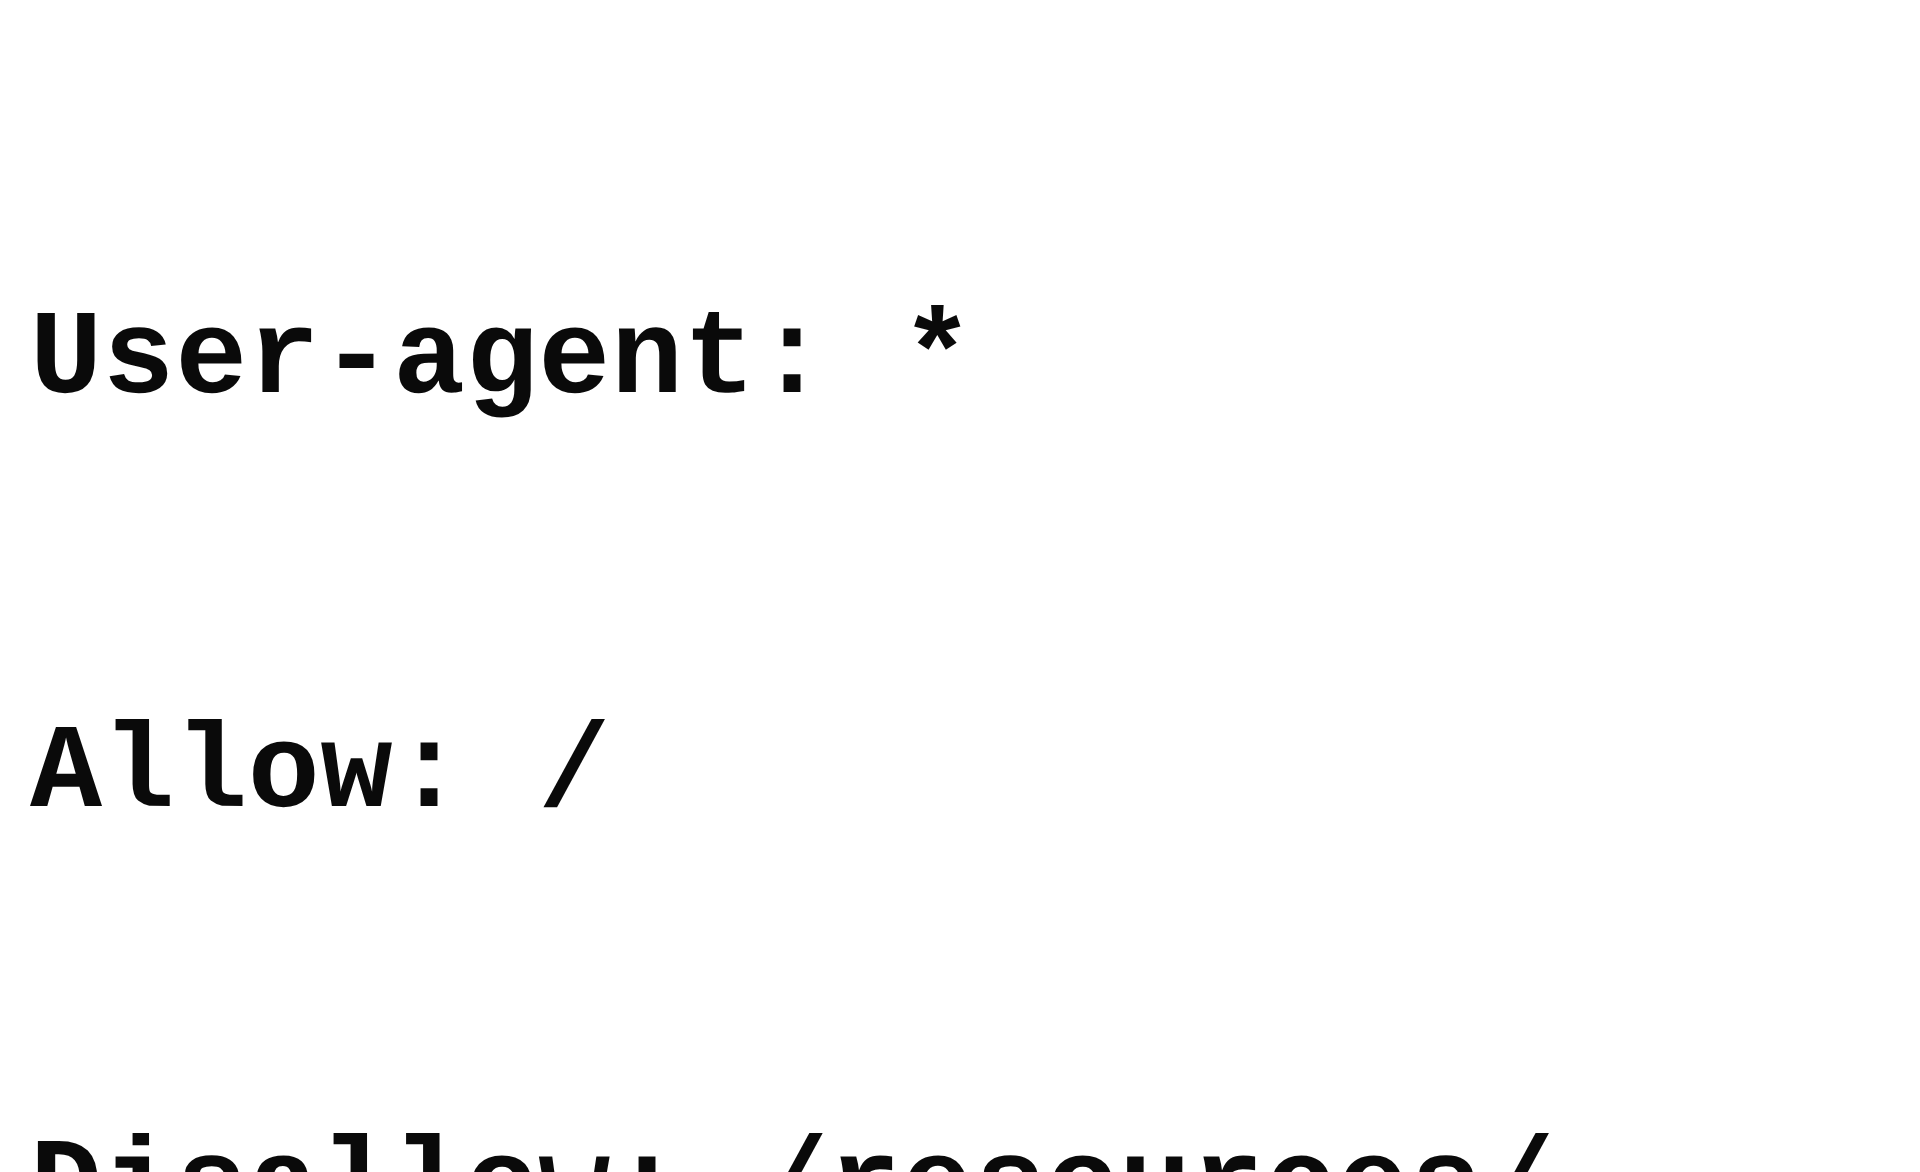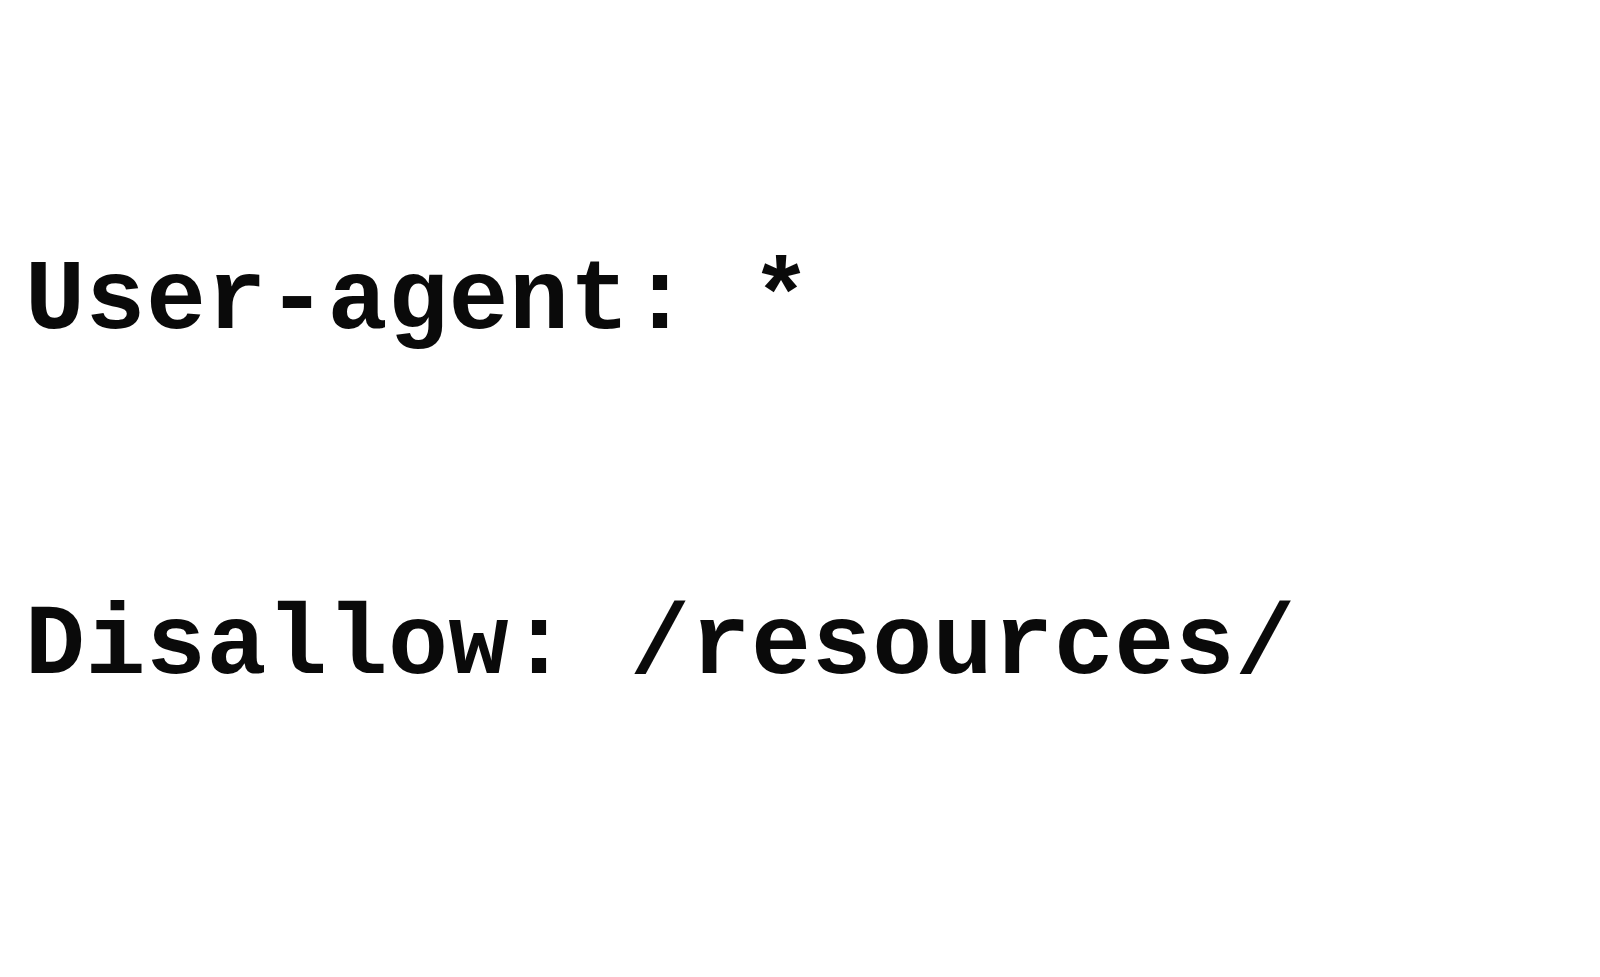--- a/index.html
+++ b/index.html
@@ -27,19 +27,20 @@
   }
   .robots-line {
     min-height: 115px;
   }
 </style>
 </head>
 <body>
 
 <div class="robots-file">
   <div class="robots-line">User-agent: *</div>
+  <div class="robots-line">Allow: /</div>
   <div class="robots-line">Disallow: /resources/</div>
   
   
   
   
   
 </div>
 
 </body></html>

